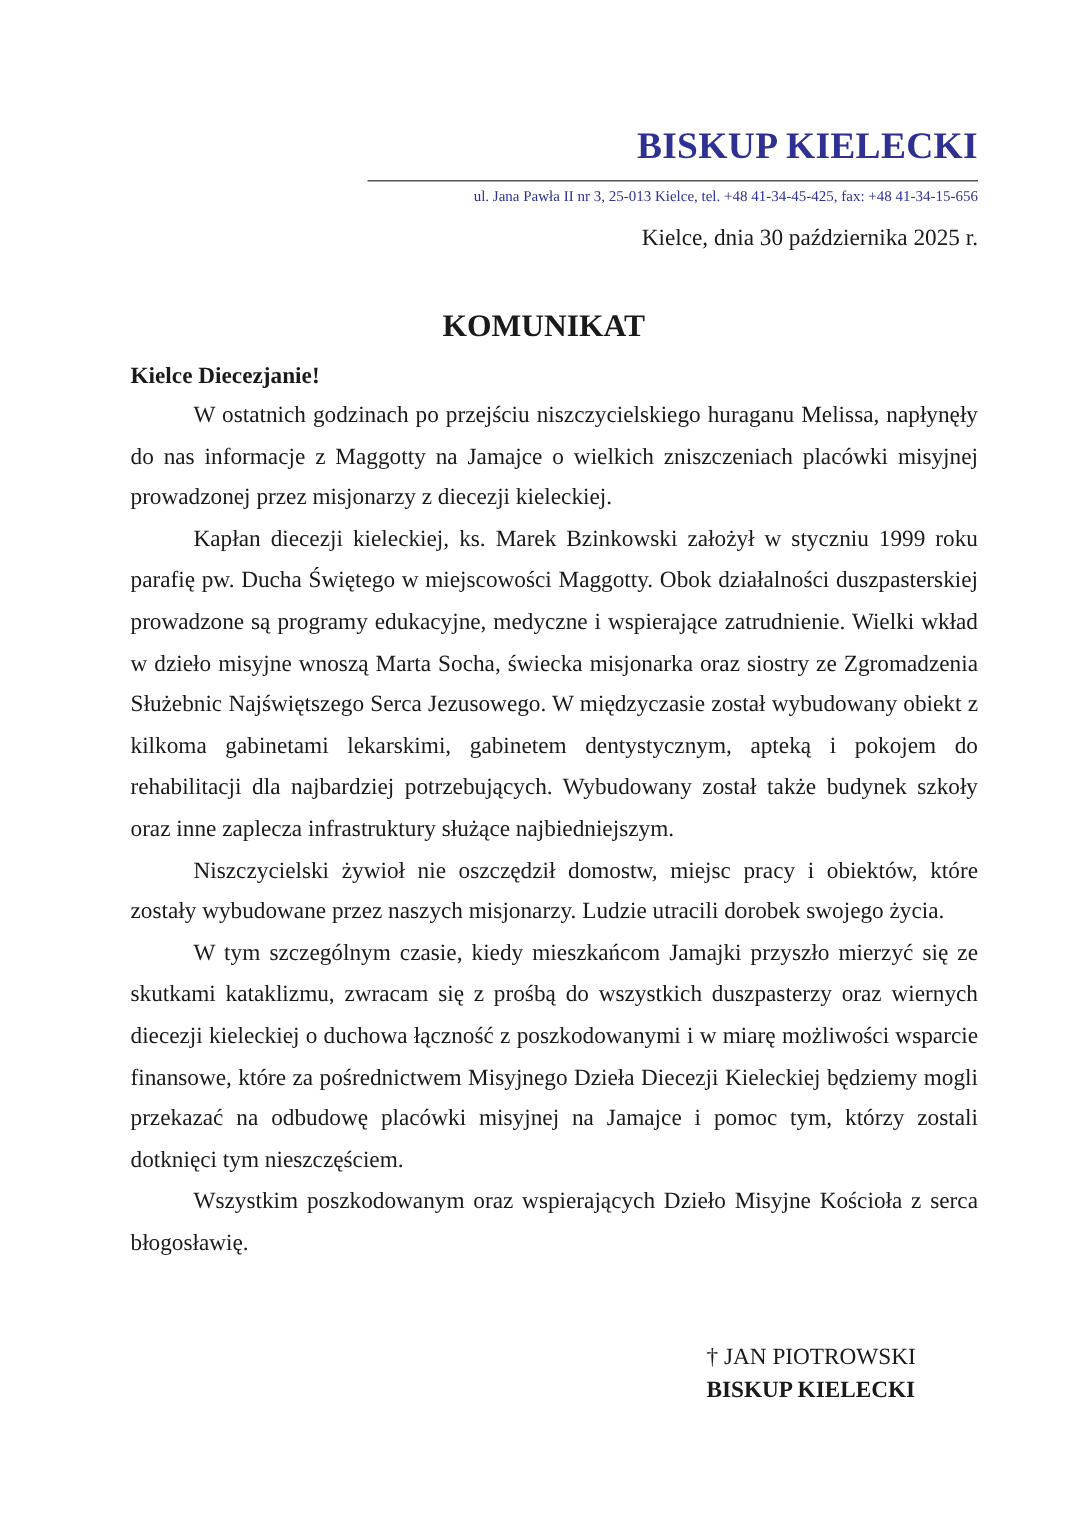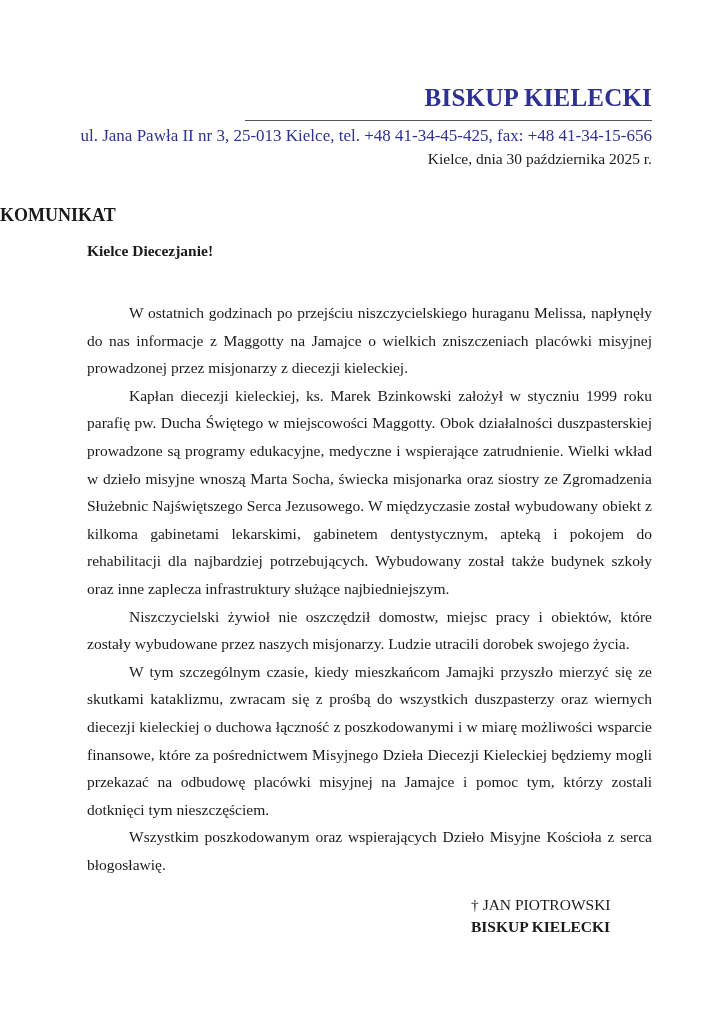--- a/index.html
+++ b/index.html
@@ -4,27 +4,27 @@
 <style>
   html, body { margin: 0; padding: 0; background: #ffffff; }
   body { width: 725px; height: 1024px; position: relative; overflow: hidden;
          font-family: "Liberation Serif", "DejaVu Serif", serif; color: #1a1a1a; }
   .page { position: absolute; left: 0; top: 0; width: 725px; height: 728px; }
   .letterhead-title { position: absolute; right: 73px; top: 84px; margin: 0;
          font-size: 25px; font-weight: bold; color: #2e3192; letter-spacing: 0.2px; }
   .letterhead-rule { position: absolute; left: 245px; right: 73px; top: 120px;
          height: 0; border-top: 1px solid #555; }
   .letterhead-address { position: absolute; right: 73px; top: 126px;
-         font-size: 17px; color: #2e3192; white-space: nowrap; }
+         font-size: 10px; color: #2e3192; white-space: nowrap; }
   .date-line { position: absolute; right: 73px; top: 150px; font-size: 15.5px; }
-  .doc-title { position: absolute; left: 0; width: 725px; top: 205px; 
-         font-size: 18px; font-weight: bold; margin: 0; }
+  .doc-title { position: absolute; left: 0; width: 725px; top: 205px; text-align: center;
+         font-size: 21px; font-weight: bold; margin: 0; }
   .salutation { position: absolute; left: 87px; top: 242px; font-size: 15.5px; font-weight: bold; margin: 0; }
   .body { position: absolute; left: 87px; width: 565px; top: 263px; font-size: 15.5px;
-         line-height: 27.6px; margin-top: 36px; }
+         line-height: 27.6px; }
   .body p { margin: 0; text-align: justify; text-indent: 42px; }
   .signature { position: absolute; left: 471px; top: 894px; font-size: 15.5px; line-height: 22px; }
   .sig-name { display: block; }
   .sig-title { display: block; font-weight: bold; }
 </style>
 </head>
 <body>
 
 <div class="page">
   <h1 class="letterhead-title">BISKUP KIELECKI</h1>

